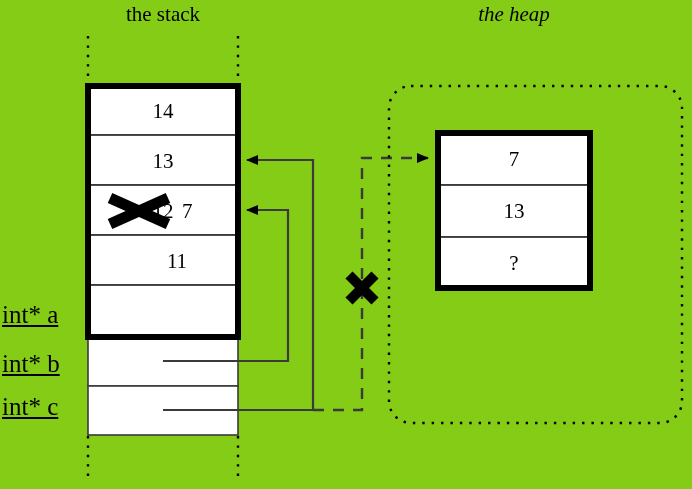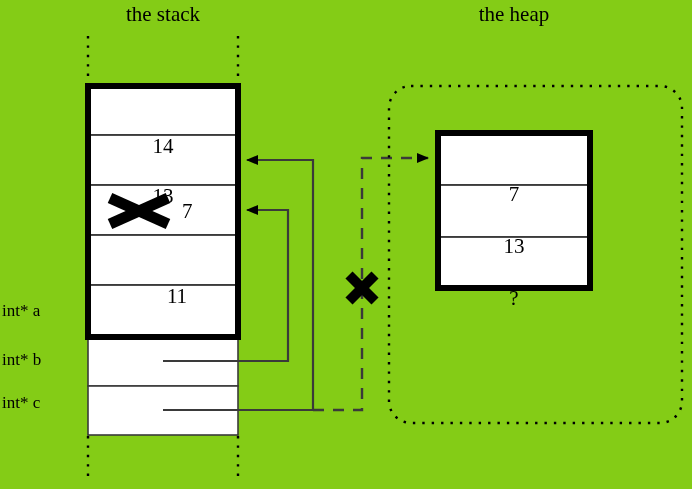--- a/index.html
+++ b/index.html
@@ -30,27 +30,27 @@
     color: #000;
     white-space: nowrap;
     text-align: center;
   }
   .cellval {
     position: absolute;
     font-size: 21px;
     color: #000;
     white-space: nowrap;
     text-align: center;
-    margin-top: 35px;
   }
   .varlabel {
     position: absolute;
-    font-size: 17px;
+    font-size: 25px;
     color: #000;
     white-space: nowrap;
+    text-decoration: underline;
   }
   .edit-val {
     position: absolute;
     font-size: 21px;
     color: #000;
     white-space: nowrap;
   }
 </style>
 </head>
 <body>
@@ -115,26 +115,27 @@
       <line x1="110" y1="224" x2="168" y2="198"></line>
     </g>
     <g stroke="#000" stroke-width="10" stroke-linecap="butt">
       <line x1="349" y1="275" x2="375" y2="301"></line>
       <line x1="349" y1="301" x2="375" y2="275"></line>
     </g>
   </svg>
 
   <div class="hdr" style="left:88px; top:2px; width:150px;">the stack</div>
 
-  <div class="hdr" style="left:438px; top:2px; width:152px;">the heap</div>
+  <div class="hdr" style="left:438px; top:2px; width:152px;font-style:italic;">the heap</div>
 
   <div class="cellval" style="left:88px; top:99px; width:150px;">14</div>
 
   <div class="cellval" style="left:88px; top:149px; width:150px;">13</div>
 
+  <div class="cellval" style="left:88px; top:199px; width:150px;">12</div>
 
   <div class="edit-val" style="left:182px; top:199px;">7</div>
 
   <div class="cellval" style="left:102px; top:249px; width:150px;">11</div>
 
 
   <div class="varlabel" style="left:2px; top:301px;">int* a</div>
 
   <div class="varlabel" style="left:2px; top:350px;">int* b</div>
 

